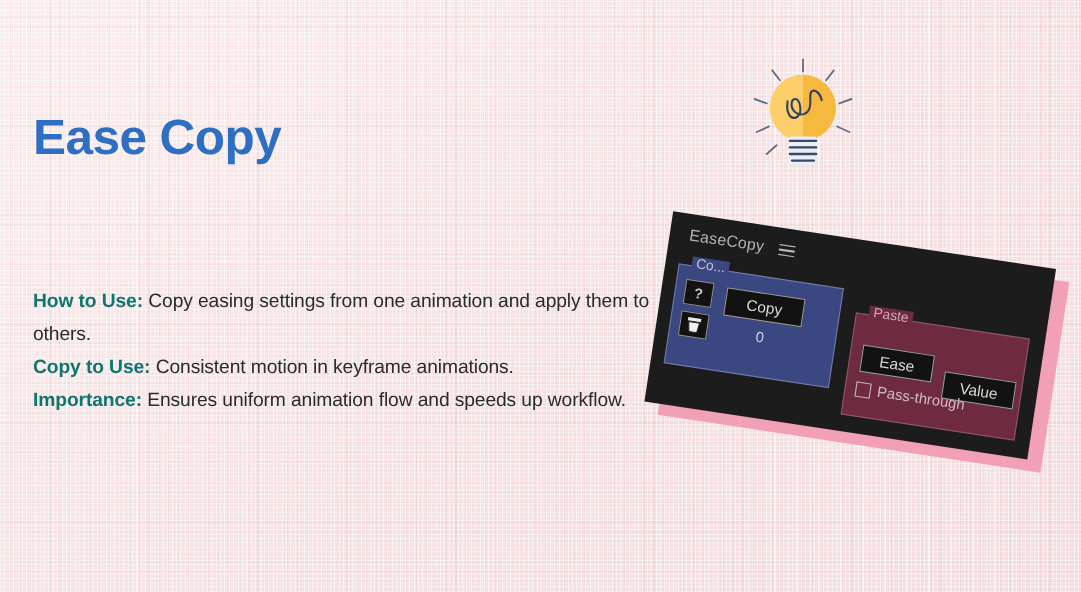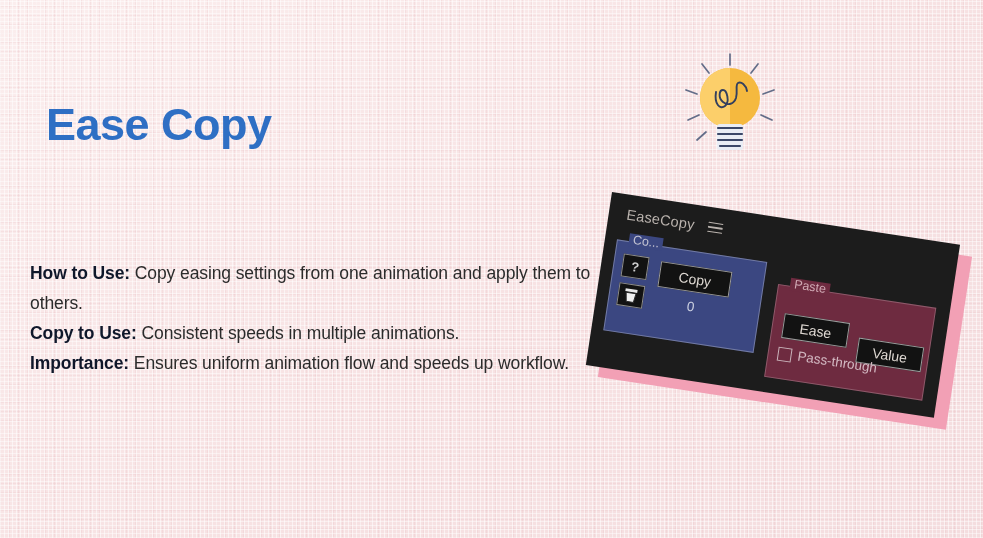--- a/index.html
+++ b/index.html
@@ -21,37 +21,37 @@
       repeating-linear-gradient(90deg, rgba(226,178,183,.20) 0 1px, rgba(0,0,0,0) 1px 9px),
       repeating-linear-gradient(0deg,  rgba(226,178,183,.17) 0 1px, rgba(0,0,0,0) 1px 9px),
       linear-gradient(145deg,#fbeeee 0%,#f7e2e3 55%,#f4dddf 100%);
     pointer-events:none;
   }
 
   
   #left{ position:absolute; left:0; top:0; width:620px; height:538px; }
 
   #page-title{
-    position:absolute; left:46px; top:102px;
+    position:absolute; left:30px; top:102px;
     font-size:45px; font-weight:bold; letter-spacing:-0.5px;
     color:#2e6fc4; line-height:1;
   }
 
   #intro{
     position:absolute; left:30px; top:163px; width:560px;
     font-size:17.5px; font-weight:bold; line-height:1.32;
     color:#1d1d1d; letter-spacing:-0.2px;
   }
 
   #bullets{
     position:absolute; left:30px; top:258px; width:575px;
     font-size:17.5px; line-height:1.72; color:#2b2b2b;
     letter-spacing:-0.1px;
   }
-  #bullets .lbl{ font-weight:bold; color:#0f172a; }
+  #bullets .lbl{ font-weight:bold; color:#0f766e; }
   #bullets p{ margin:0; }
 
   
   #bulb{ position:absolute; left:672px; top:52px; width:116px; height:106px; }
 
   
   #panel-wrap{
     position:absolute; left:612px; top:178px; width:368px; height:248px;
   }
   .tilt{
@@ -137,21 +137,21 @@
 
 <div id="texture"></div>
 
 <div id="left">
 
   <h1 id="page-title">Ease Copy</h1>
 
 
   <div id="bullets">
     <p><span class="lbl">How to Use:</span><span> Copy easing settings from one animation and apply them to others.</span></p>
-    <p><span class="lbl">Copy to Use:</span><span> Consistent speeds in multiple animations.</span></p>
+    <p><span class="lbl">Copy to Use:</span><span> Consistent motion in keyframe animations.</span></p>
     <p><span class="lbl">Importance:</span><span> Ensures uniform animation flow and speeds up workflow.</span></p>
   </div>
 
 </div>
 
 <svg id="bulb" viewBox="0 0 116 106">
   <g stroke="#4a5878" stroke-width="1.7" stroke-linecap="round" fill="none" opacity=".85">
     <line x1="58" y1="2" x2="58" y2="13"></line>
     <line x1="30" y1="12" x2="37" y2="21"></line>
     <line x1="86" y1="12" x2="79" y2="21"></line>

